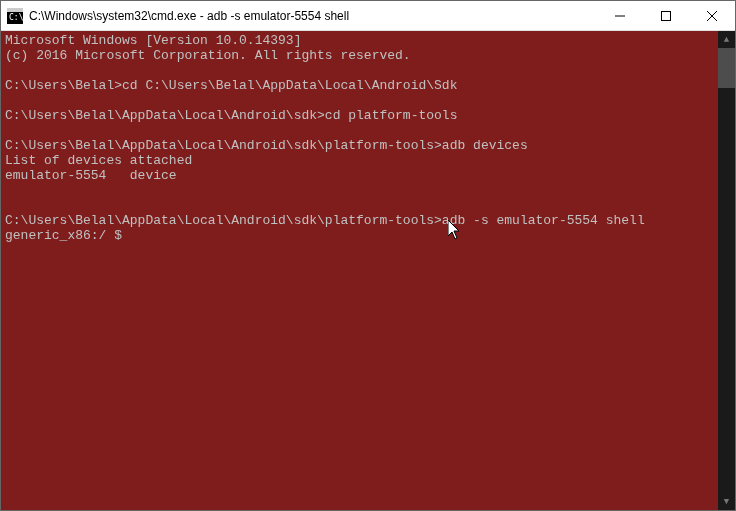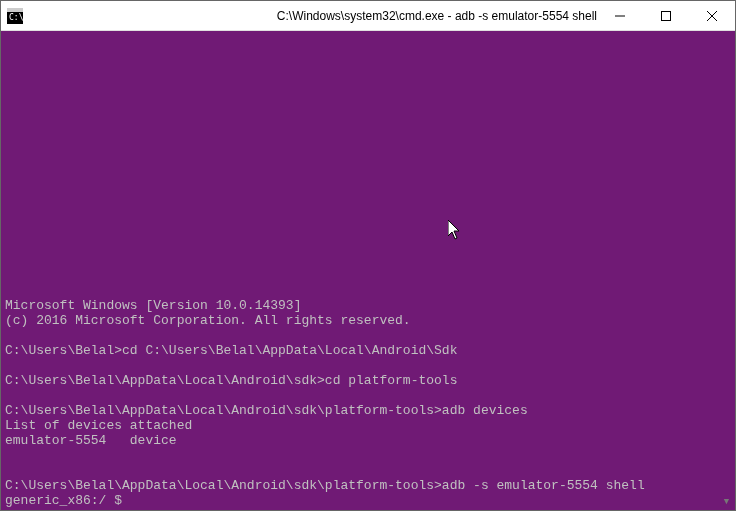--- a/index.html
+++ b/index.html
@@ -43,21 +43,20 @@
       width: 16px;
       height: 16px;
     }
     .titlebar-title {
       font-family: "Segoe UI", Arial, sans-serif;
       font-size: 12px;
       color: #000;
       flex: 1;
       white-space: nowrap;
       overflow: hidden;
-      text-align: right;
     }
     .titlebar-controls {
       display: flex;
       height: 100%;
     }
     .titlebar-btn {
       width: 46px;
       height: 100%;
       display: flex;
       align-items: center;
@@ -66,24 +65,23 @@
       font-size: 10px;
       color: #000;
       cursor: pointer;
     }
     .titlebar-btn svg {
       width: 10px;
       height: 10px;
     }
     .terminal-area {
       flex: 1;
-      background: #701a75;
+      background: #7f1d1d;
       display: flex;
       position: relative;
-      align-items: flex-end;
     }
     .terminal-content {
       flex: 1;
       padding: 2px 4px;
       font-size: 13px;
       line-height: 15px;
       color: #c0c0c0;
       white-space: pre;
       font-family: "Consolas", "Courier New", monospace;
       overflow: hidden;

